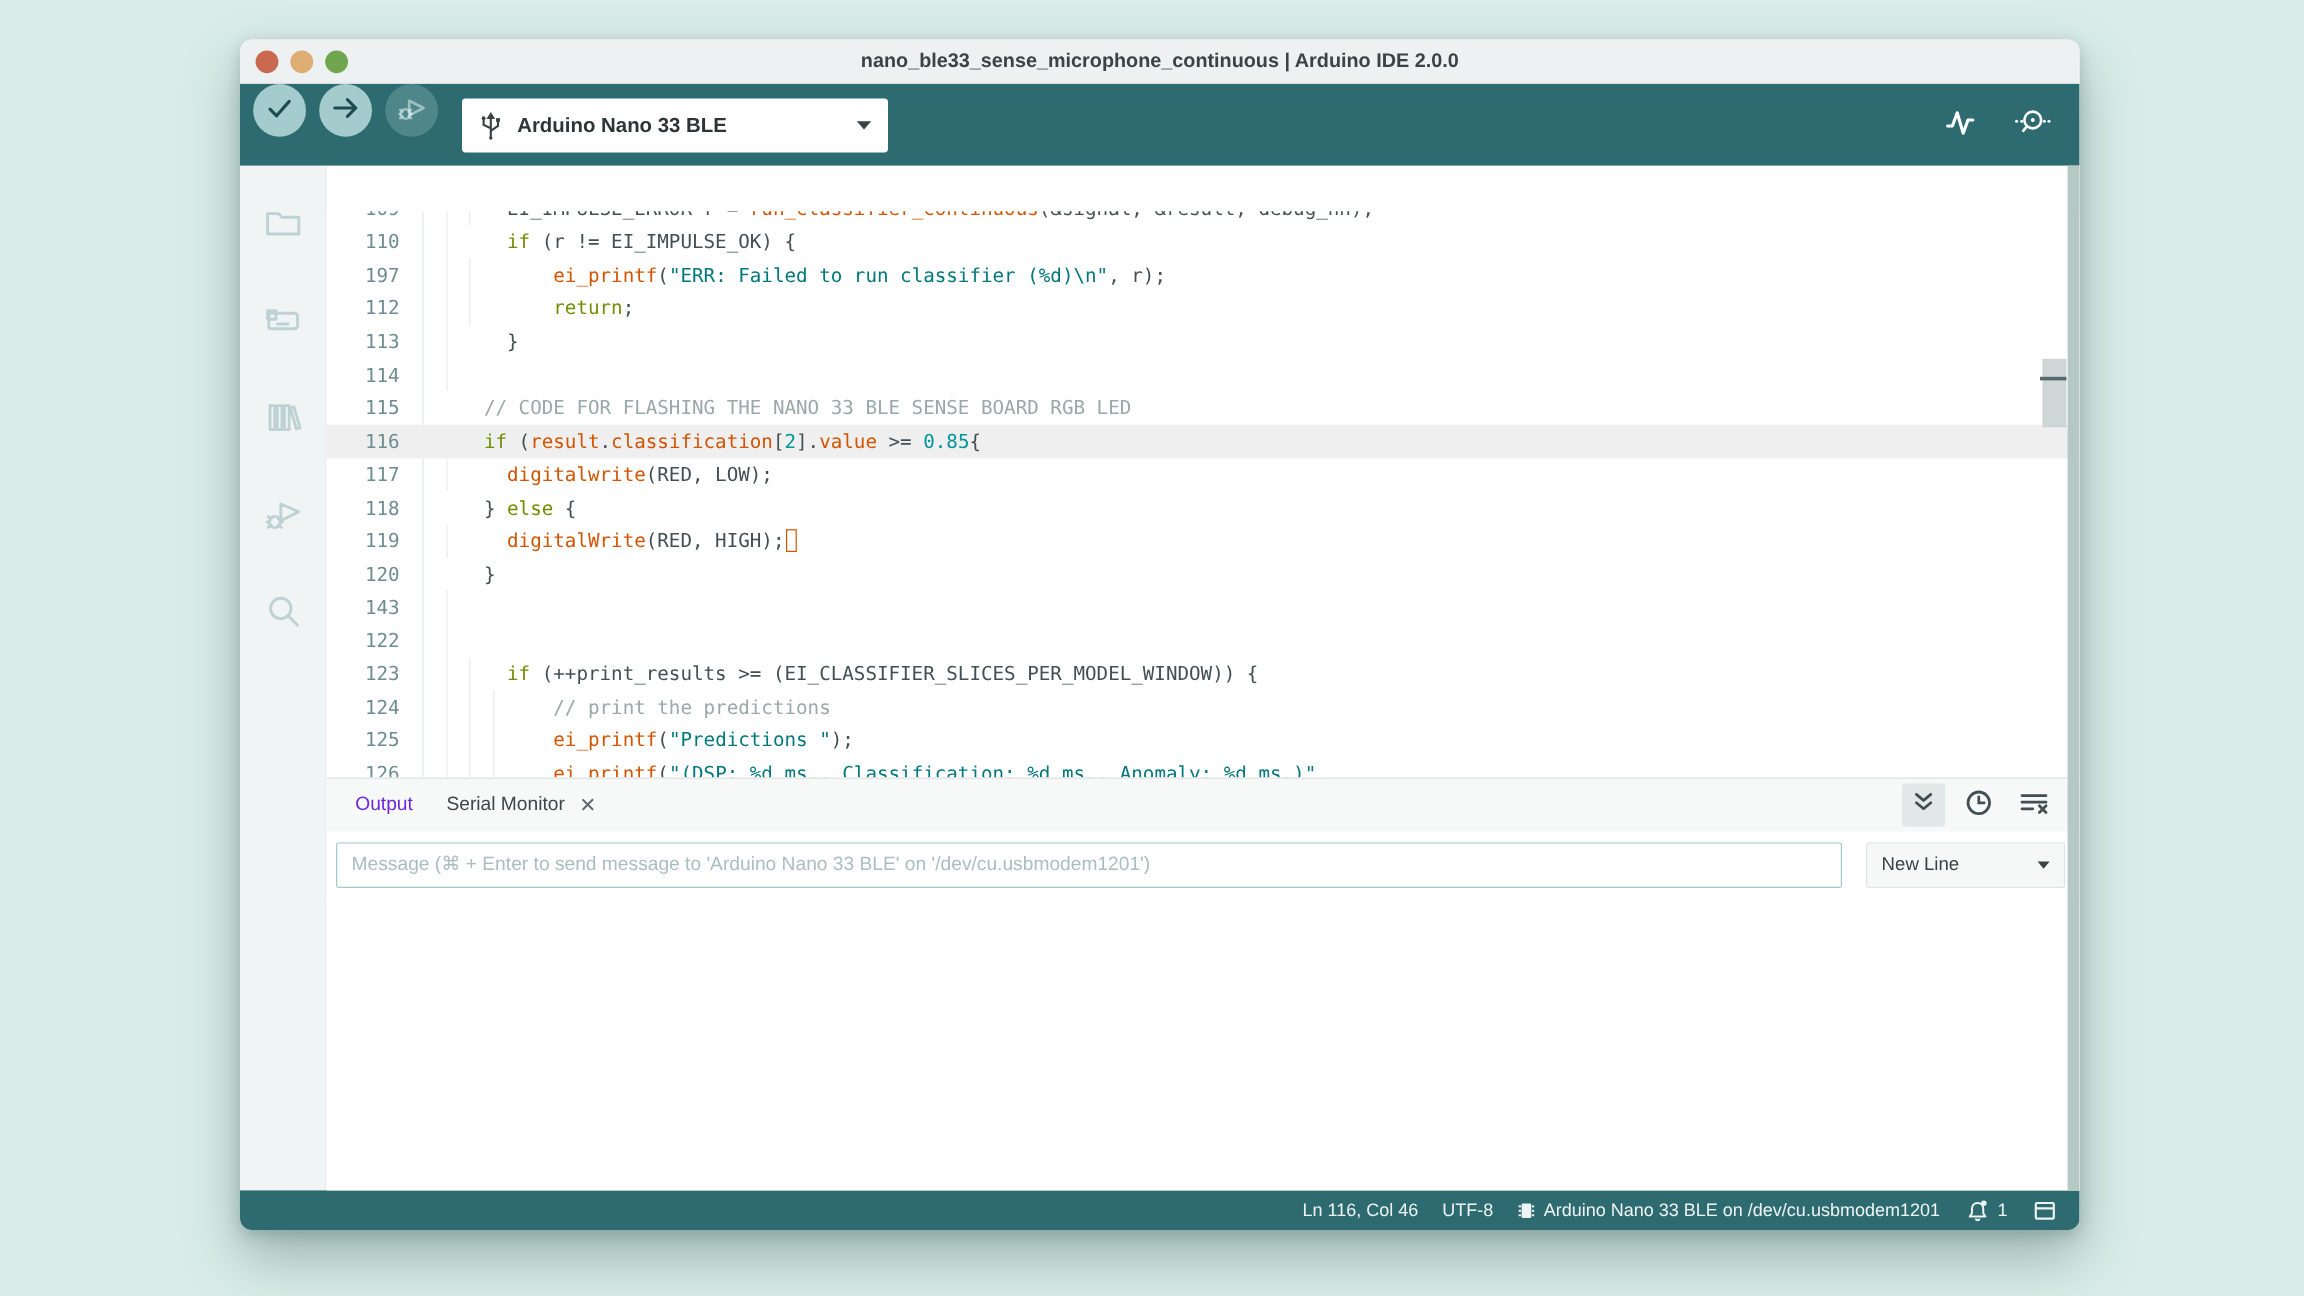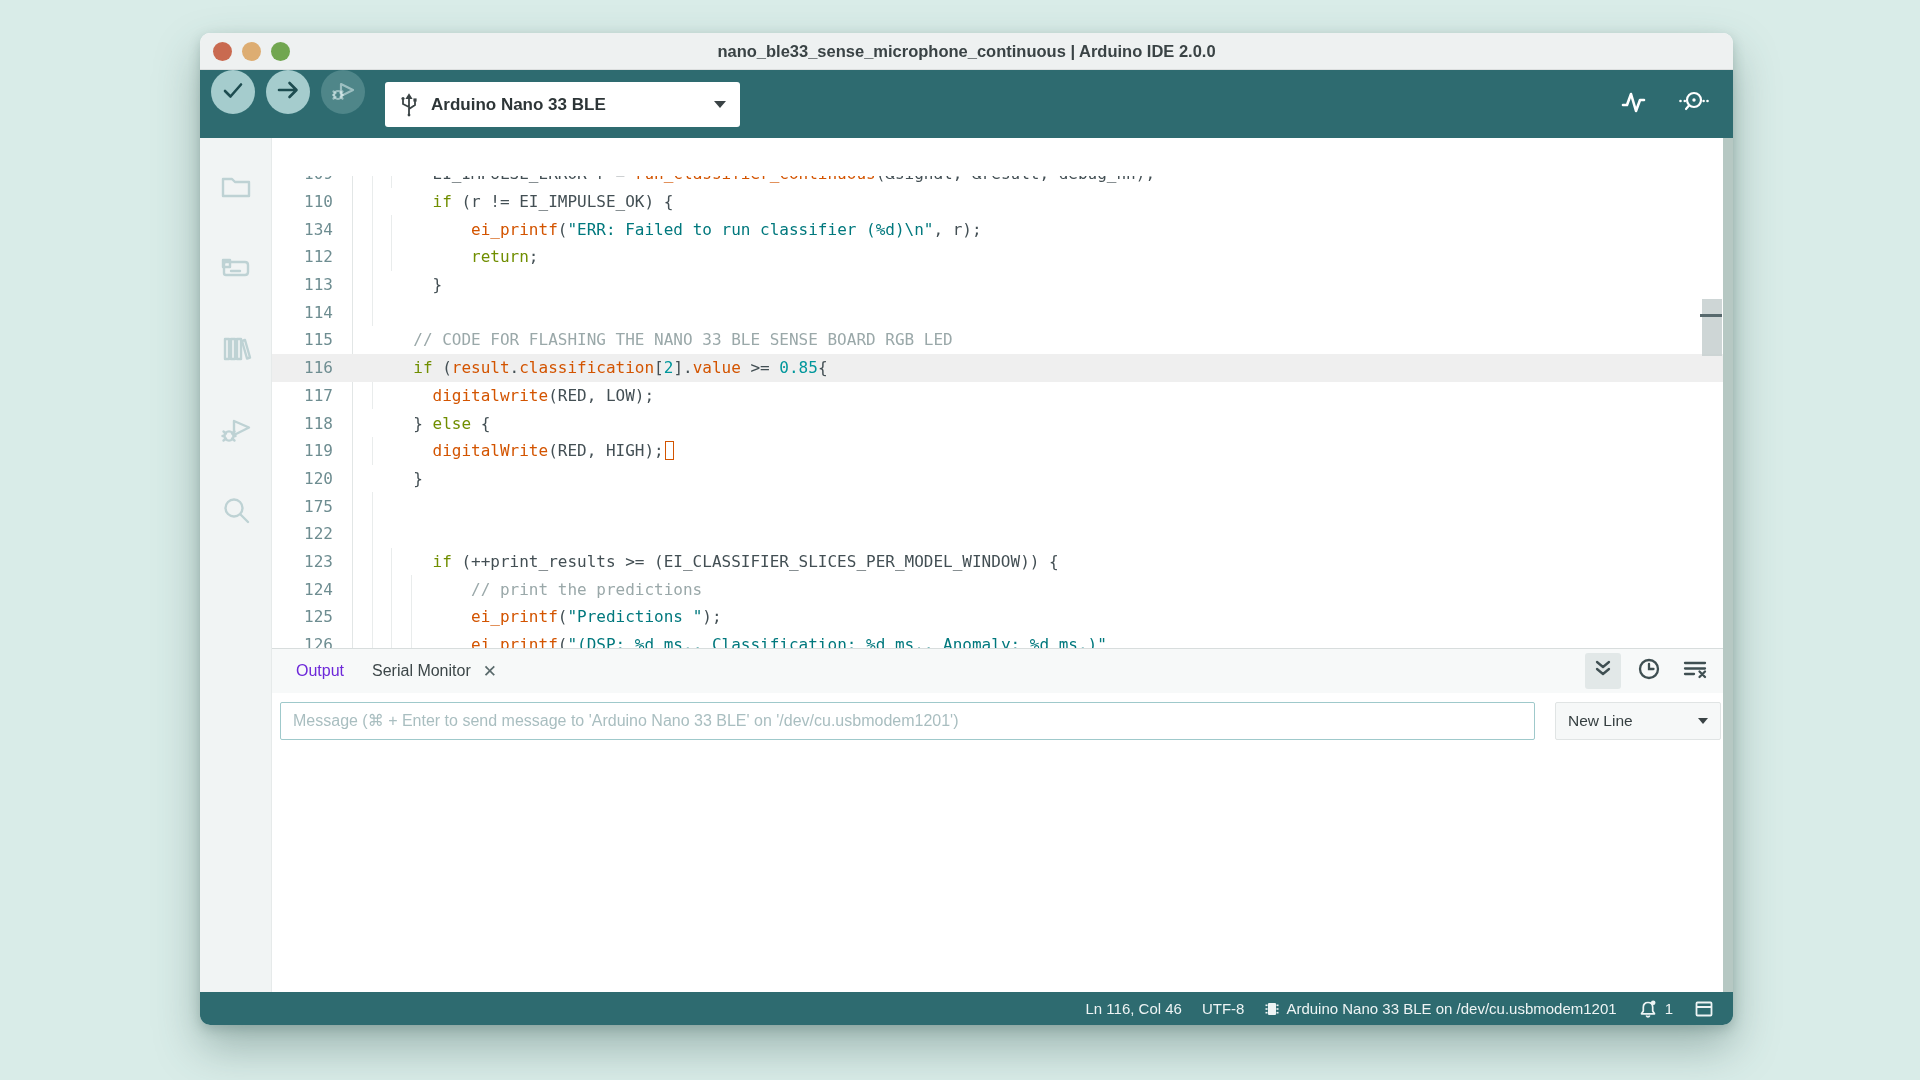--- a/index.html
+++ b/index.html
@@ -47,21 +47,21 @@
     color:#555; font-size:20px; letter-spacing:2px; font-weight:bold; }
 
   
   .editor { position:absolute; left:0; top:38px; right:0; height:472px; background:#fff; overflow:hidden; }
   .gutter-border { position:absolute; left:80px; top:0; bottom:0; width:0; border-left:1px solid #e2e6e6; }
   .code-scroll { position:relative; margin-top:-16px; }
   .code-line { height:27.7px; display:flex; align-items:center; position:relative;
     font-family:"DejaVu Sans Mono", monospace; font-size:16px; white-space:pre; }
   .code-line.current { background:#efefef; }
   .gutter { flex:0 0 80px; width:80px; text-align:right; padding-right:19px; color:#6e8d91; }
-  .ltext { margin-left:32px;padding-left:10px; }
+  .ltext { margin-left:22px;padding-left:10px; }
   .tk-p { color:#434F54; } .tk-kw { color:#708E00; } .tk-fn { color:#D35400; }
   .tk-str { color:#00787D; } .tk-num { color:#00979C; } .tk-cm { color:#9aa8a9; }
   .bbox { display:inline-block; width:9px; height:19px; border:1.5px solid #D35400; vertical-align:-4px; margin-left:1px; }
   .guide { position:absolute; top:0; bottom:0; width:1px; background:#e9ecec; }
   .overview-line { position:absolute; right:11px; top:176px; width:22px; height:3px; background:#57696d; z-index:31; }
   .scroll-thumb { position:absolute; right:11px; top:161px; width:20px; height:57px; background:#c6cfcf; opacity:.85; z-index:30; }
 
   
   .bottom-panel { position:absolute; left:0; top:510px; right:0; bottom:0; background:#fff; border-top:1px solid #d8dddd; }
   .bp-tabs { height:44px; background:#f7f9f9; display:flex; align-items:center; padding-left:10px; position:relative; }
@@ -207,31 +207,31 @@
 
     <div class="main">
       <div class="sage-strip"></div>
 
 
       <div class="editor">
         <div class="gutter-border"></div>
         <div class="code-scroll">
             <div class="code-line"><span class="gutter">109</span><i class="guide" style="left: 100px;"></i><i class="guide" style="left: 119.26px;"></i><code class="ltext"><span class="tk-p">    EI_IMPULSE_ERROR r = </span><span class="tk-fn">run_classifier_continuous</span><span class="tk-p">(&amp;signal, &amp;result, debug_nn);</span></code></div>
             <div class="code-line"><span class="gutter">110</span><i class="guide" style="left: 100px;"></i><code class="ltext"><span class="tk-p">    </span><span class="tk-kw">if</span><span class="tk-p"> (r != EI_IMPULSE_OK) {</span></code></div>
-            <div class="code-line"><span class="gutter">134</span><i class="guide" style="left: 100px;"></i><i class="guide" style="left: 119.26px;"></i><code class="ltext"><span class="tk-p">        </span><span class="tk-fn">ei_printf</span><span class="tk-p">(</span><span class="tk-str">"ERR: Failed to run classifier (%d)\n"</span><span class="tk-p">, r);</span></code></div>
+            <div class="code-line"><span class="gutter">197</span><i class="guide" style="left: 100px;"></i><i class="guide" style="left: 119.26px;"></i><code class="ltext"><span class="tk-p">        </span><span class="tk-fn">ei_printf</span><span class="tk-p">(</span><span class="tk-str">"ERR: Failed to run classifier (%d)\n"</span><span class="tk-p">, r);</span></code></div>
             <div class="code-line"><span class="gutter">112</span><i class="guide" style="left: 100px;"></i><i class="guide" style="left: 119.26px;"></i><code class="ltext"><span class="tk-p">        </span><span class="tk-kw">return</span><span class="tk-p">;</span></code></div>
             <div class="code-line"><span class="gutter">113</span><i class="guide" style="left: 100px;"></i><code class="ltext"><span class="tk-p">    }</span></code></div>
             <div class="code-line"><span class="gutter">114</span><i class="guide" style="left: 100px;"></i><code class="ltext"></code></div>
             <div class="code-line"><span class="gutter">115</span><code class="ltext"><span class="tk-p">  </span><span class="tk-cm">// CODE FOR FLASHING THE NANO 33 BLE SENSE BOARD RGB LED</span></code></div>
             <div class="code-line current"><span class="gutter">116</span><code class="ltext"><span class="tk-p">  </span><span class="tk-kw">if</span><span class="tk-p"> (</span><span class="tk-fn">result</span><span class="tk-p">.</span><span class="tk-fn">classification</span><span class="tk-p">[</span><span class="tk-num">2</span><span class="tk-p">].</span><span class="tk-fn">value</span><span class="tk-p"> &gt;= </span><span class="tk-num">0.85</span><span class="tk-p">{</span></code></div>
             <div class="code-line"><span class="gutter">117</span><i class="guide" style="left: 100px;"></i><code class="ltext"><span class="tk-p">    </span><span class="tk-fn">digitalwrite</span><span class="tk-p">(RED, LOW);</span></code></div>
             <div class="code-line"><span class="gutter">118</span><code class="ltext"><span class="tk-p">  } </span><span class="tk-kw">else</span><span class="tk-p"> {</span></code></div>
             <div class="code-line"><span class="gutter">119</span><i class="guide" style="left: 100px;"></i><code class="ltext"><span class="tk-p">    </span><span class="tk-fn">digitalWrite</span><span class="tk-p">(RED, HIGH);</span><span class="bbox"></span></code></div>
             <div class="code-line"><span class="gutter">120</span><code class="ltext"><span class="tk-p">  }</span></code></div>
-            <div class="code-line"><span class="gutter">175</span><i class="guide" style="left: 100px;"></i><code class="ltext"></code></div>
+            <div class="code-line"><span class="gutter">143</span><i class="guide" style="left: 100px;"></i><code class="ltext"></code></div>
             <div class="code-line"><span class="gutter">122</span><i class="guide" style="left: 100px;"></i><code class="ltext"></code></div>
             <div class="code-line"><span class="gutter">123</span><i class="guide" style="left: 100px;"></i><i class="guide" style="left: 119.26px;"></i><code class="ltext"><span class="tk-p">    </span><span class="tk-kw">if</span><span class="tk-p"> (++print_results &gt;= (EI_CLASSIFIER_SLICES_PER_MODEL_WINDOW)) {</span></code></div>
             <div class="code-line"><span class="gutter">124</span><i class="guide" style="left: 100px;"></i><i class="guide" style="left: 119.26px;"></i><i class="guide" style="left: 138.52px;"></i><code class="ltext"><span class="tk-p">        </span><span class="tk-cm">// print the predictions</span></code></div>
             <div class="code-line"><span class="gutter">125</span><i class="guide" style="left: 100px;"></i><i class="guide" style="left: 119.26px;"></i><i class="guide" style="left: 138.52px;"></i><code class="ltext"><span class="tk-p">        </span><span class="tk-fn">ei_printf</span><span class="tk-p">(</span><span class="tk-str">"Predictions "</span><span class="tk-p">);</span></code></div>
             <div class="code-line"><span class="gutter">126</span><i class="guide" style="left: 100px;"></i><i class="guide" style="left: 119.26px;"></i><i class="guide" style="left: 138.52px;"></i><code class="ltext"><span class="tk-p">        </span><span class="tk-fn">ei_printf</span><span class="tk-p">(</span><span class="tk-str">"(DSP: %d ms., Classification: %d ms., Anomaly: %d ms.)"</span></code></div>
           </div>
       </div>
       <div class="overview-line"></div>
       <div class="scroll-thumb"></div>
 

